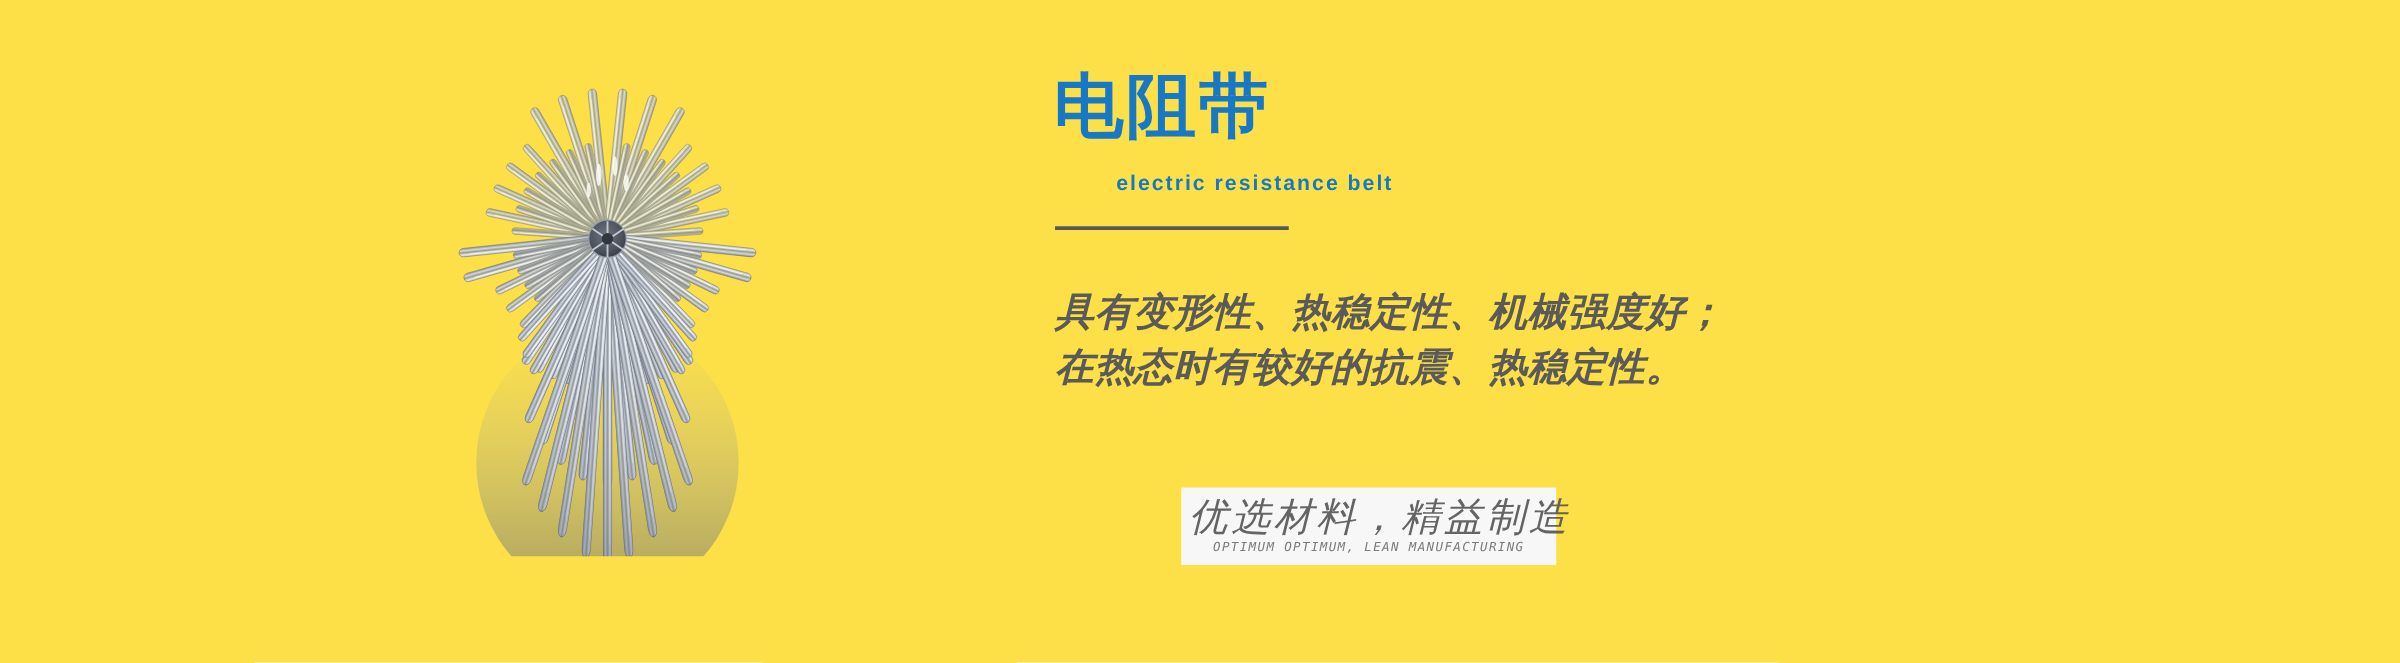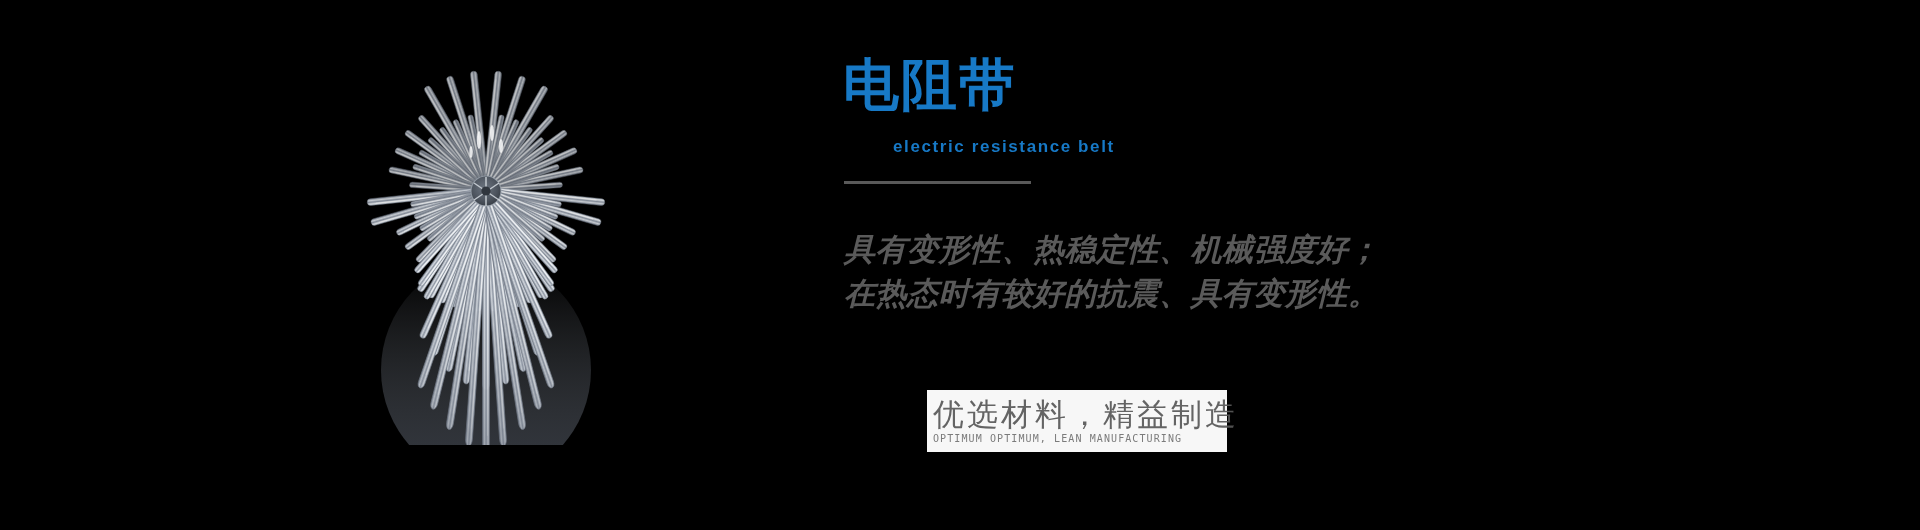--- a/index.html
+++ b/index.html
@@ -9,21 +9,21 @@
     width: 1920px;
     height: 530px;
     overflow: hidden;
     font-family: "Liberation Sans", "DejaVu Sans", sans-serif;
   }
 
   .banner {
     position: relative;
     width: 1920px;
     height: 530px;
-    background: #000000;
+    background: #fde047;
     overflow: hidden;
   }
 
   
   .product-figure {
     position: absolute;
     left: 296px;
     top: 70px;
     width: 380px;
     height: 375px;
@@ -86,25 +86,27 @@
     line-height: 44px;
     font-weight: 700;
     color: #5a5a5a;
     letter-spacing: 0.5px;
     white-space: nowrap;
   }
 
   
   .slogan {
     position: absolute;
-    left: 84px;
+    left: 102px;
     top: 390px;
     width: 300px;
     padding: 4px 6px 6px 6px;
     background: #f7f7f7;
+    text-align: center;
+    font-style: italic;
   }
   .slogan-cn {
     font-size: 31px;
     line-height: 40px;
     font-weight: 400;
     color: #585858;
     letter-spacing: 3px;
     opacity: 0.92;
     white-space: nowrap;
     font-family: "DejaVu Sans", "Liberation Sans", sans-serif;
@@ -331,21 +333,21 @@
   <div class="content">
 
     <h1 class="title">电阻带</h1>
 
     <div class="subtitle">electric resistance belt</div>
 
     <div class="divider"></div>
 
     <div class="desc">
       <div class="desc-line">具有变形性、热稳定性、机械强度好；</div>
-      <div class="desc-line">在热态时有较好的抗震、具有变形性。</div>
+      <div class="desc-line">在热态时有较好的抗震、热稳定性。</div>
     </div>
 
     <div class="slogan">
       <div class="slogan-cn">优选材料，精益制造</div>
       <div class="slogan-en">OPTIMUM OPTIMUM, LEAN MANUFACTURING</div>
     </div>
 
   </div>
 </div>
 

